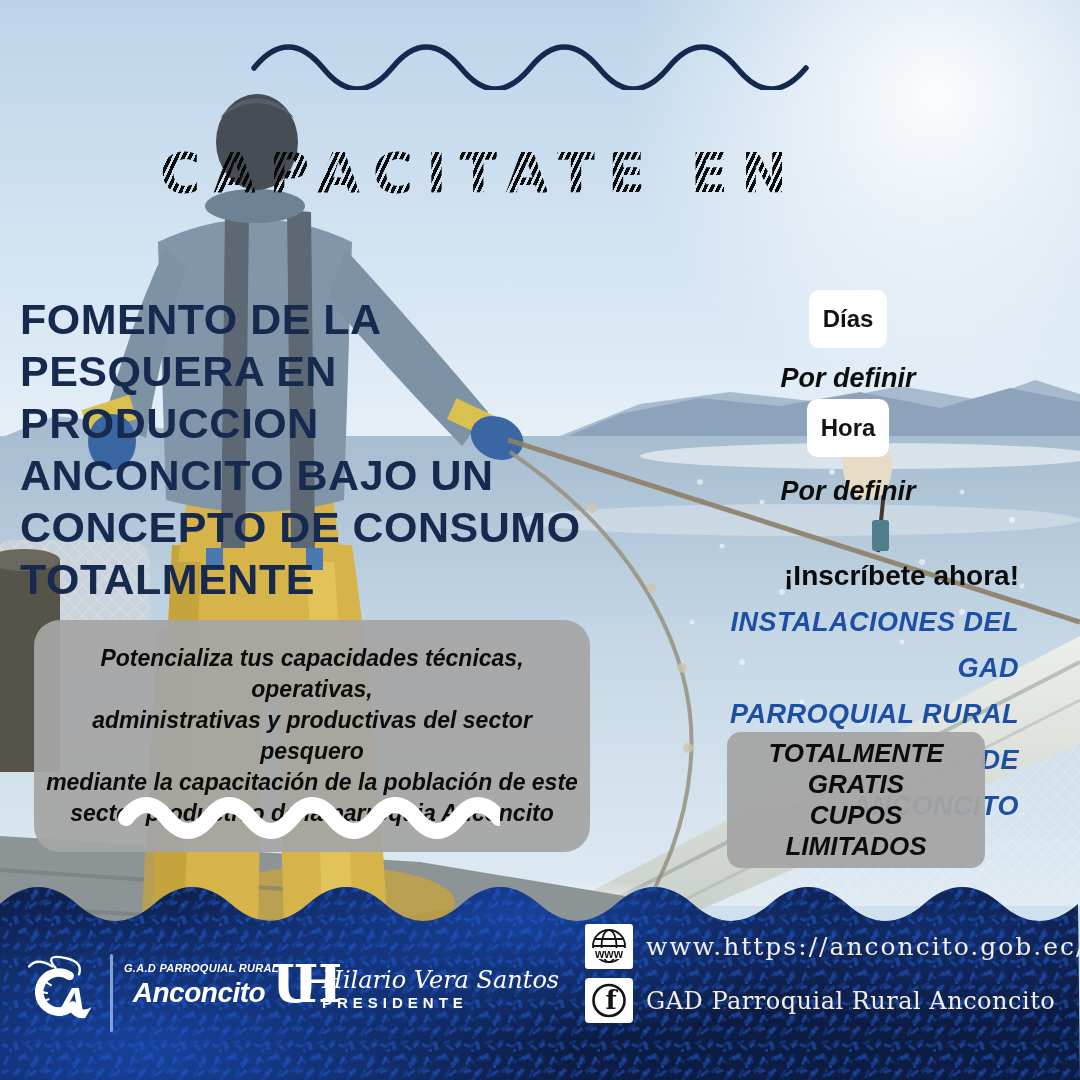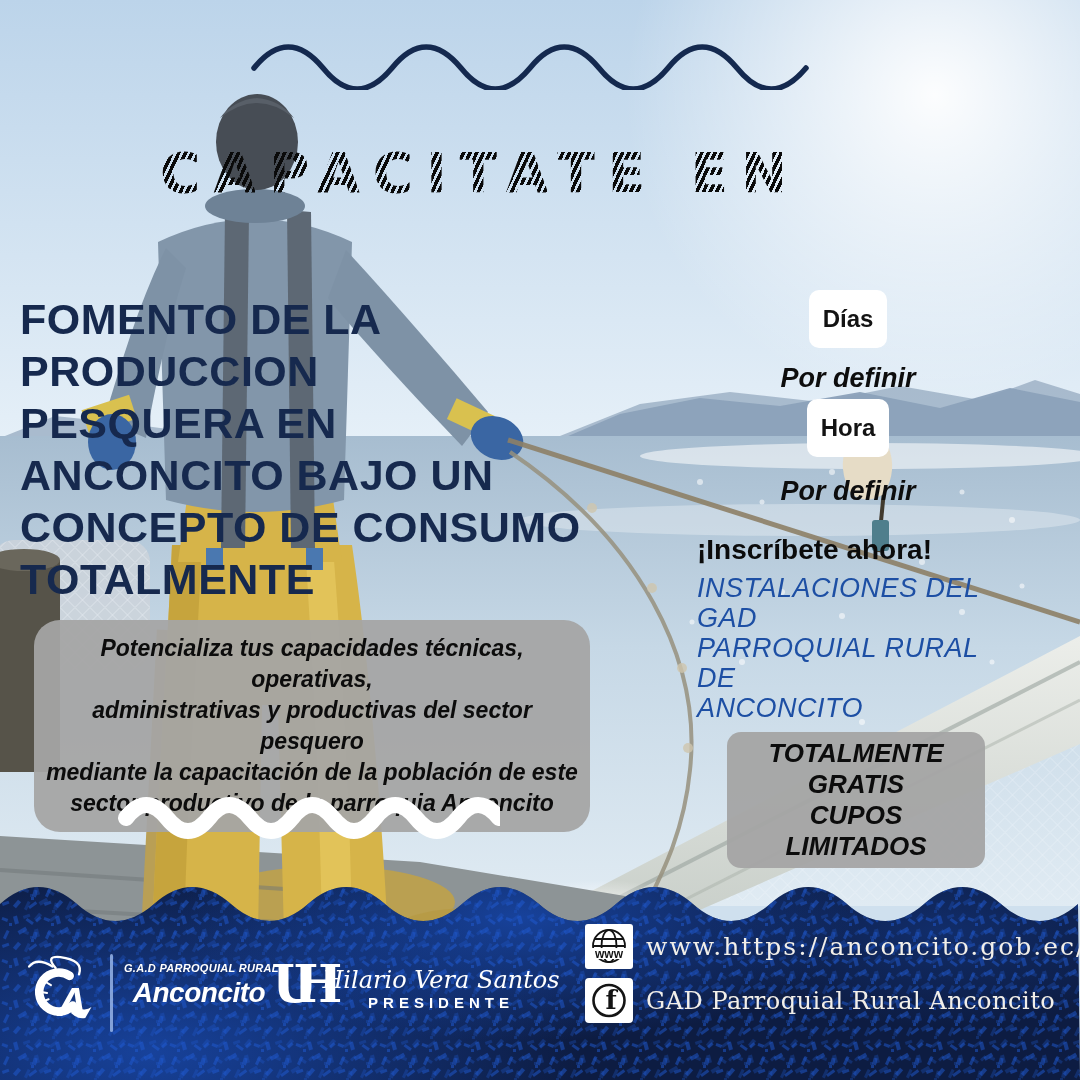--- a/index.html
+++ b/index.html
@@ -21,36 +21,36 @@
     background-image:repeating-linear-gradient(115deg,#0a0a0a 0 3.5px,rgba(10,10,10,0) 3.5px 6px);
     -webkit-background-clip:text;background-clip:text;color:transparent;
   }
 
   
   .title{position:absolute;left:20px;top:293px;width:640px;text-align:left;
          color:#16294e;font-weight:800;font-size:43px;line-height:52px;letter-spacing:.5px;}
 
   
   .desc-box{position:absolute;left:34px;top:620px;width:556px;box-sizing:border-box;
-            background:rgba(165,165,165,.94);border-radius:26px;padding:13px 10px;
+            background:rgba(165,165,165,.94);border-radius:26px;padding:23px 10px;
             text-align:center;color:#0c0c0c;font-weight:700;font-style:italic;
             font-size:23px;line-height:31px;}
 
   
   .schedule{position:absolute;left:733px;top:290px;width:230px;text-align:center;}
   .badge{display:inline-block;background:#fff;color:#131313;border-radius:10px;
          padding:15px 14px;font-weight:700;font-size:24px;}
   .pordef{margin-top:15px;color:#0d0d0d;font-weight:700;font-style:italic;font-size:27px;}
   .badge-hora{margin-top:5px;}
   .pordef2{margin-top:19px;}
 
   
-  .cta{position:absolute;left:697px;top:534px;width:322px;text-align:left;}
+  .cta{position:absolute;left:697px;top:560px;width:322px;text-align:right;}
   .enroll{color:#0b0b0b;font-weight:800;font-size:28px;margin-bottom:7px;}
-  .loc-line{color:#1d4fa4;font-weight:400;font-style:italic;font-size:27px;line-height:30px;letter-spacing:.5px;}
+  .loc-line{color:#1d4fa4;font-weight:700;font-style:italic;font-size:27px;line-height:46px;letter-spacing:.5px;}
 
   
   .gratis-box{position:absolute;left:727px;top:732px;width:258px;box-sizing:border-box;
               background:rgba(164,164,164,.95);border-radius:14px;padding:6px 20px;
               text-align:center;color:#0c0c0c;font-weight:800;font-style:italic;
               font-size:26px;line-height:31px;}
 
   
   .white-wave{position:absolute;left:116px;top:790px;width:384px;height:56px;}
 
@@ -59,21 +59,21 @@
   .footer-content{position:absolute;left:0;top:872px;width:1080px;height:208px;color:#fff;}
   .org-logo{position:absolute;left:26px;top:78px;width:78px;height:86px;}
   .footer-divider{position:absolute;left:110px;top:82px;width:3px;height:78px;
                   background:rgba(150,180,230,.85);border-radius:2px;}
   .org-text{position:absolute;left:124px;top:90px;width:150px;text-align:center;}
   .org-tagline{font-weight:700;font-style:italic;font-size:11px;letter-spacing:.3px;white-space:nowrap;}
   .org-name{font-weight:700;font-style:italic;font-size:28px;margin-top:3px;letter-spacing:-.5px;}
   .uh-monogram{position:absolute;left:272px;top:82px;width:60px;
                font-family:"DejaVu Serif",serif;font-weight:900;font-size:52px;
                letter-spacing:-24px;line-height:60px;}
-  .president{position:absolute;left:322px;top:94px;width:238px;text-align:center;}
+  .president{position:absolute;left:322px;top:94px;width:238px;text-align:left;}
   .president-name{font-family:"DejaVu Serif",serif;font-style:italic;font-size:24px;white-space:nowrap;}
   .president-role{font-weight:700;font-size:15px;letter-spacing:5px;}
   .contact{position:absolute;left:585px;top:52px;}
   .contact-row{display:flex;align-items:center;margin-bottom:9px;}
   .contact-icon{width:48px;height:45px;flex:none;margin-right:13px;}
   .contact-url{font-family:"DejaVu Serif",serif;font-size:25px;letter-spacing:2px;color:#f2efe9;white-space:nowrap;}
   .contact-fb{font-family:"DejaVu Serif",serif;font-size:24px;letter-spacing:.5px;color:#f2efe9;white-space:nowrap;}
 </style>
 </head>
 <body>
@@ -197,22 +197,22 @@
   </svg>
 
   <svg class="top-wave" viewBox="0 0 580 62" aria-hidden="true">
     <path d="M6,40 q34,-42 69,0 q34,42 69,0 q34,-42 69,0 q34,42 69,0 q34,-42 69,0 q34,42 69,0 q34,-42 69,0 q34,42 69,0" fill="none" stroke="#14294f" stroke-width="5.5" stroke-linecap="round"></path>
   </svg>
 
   <div class="headline">CAPACITATE EN</div>
 
   <div class="title">
     <div>FOMENTO DE LA</div>
+    <div>PESQUERA EN</div>
     <div>PRODUCCION</div>
-    <div>PESQUERA EN</div>
     <div>ANCONCITO BAJO UN</div>
     <div>CONCEPTO DE CONSUMO</div>
     <div>TOTALMENTE</div>
   </div>
 
   <div class="desc-box">
     <div>Potencializa tus capacidades técnicas, operativas,</div>
     <div>administrativas y productivas del sector pesquero</div>
     <div>mediante la capacitación de la población de este</div>
     <div>sector productivo de la parroquia Anconcito</div>

